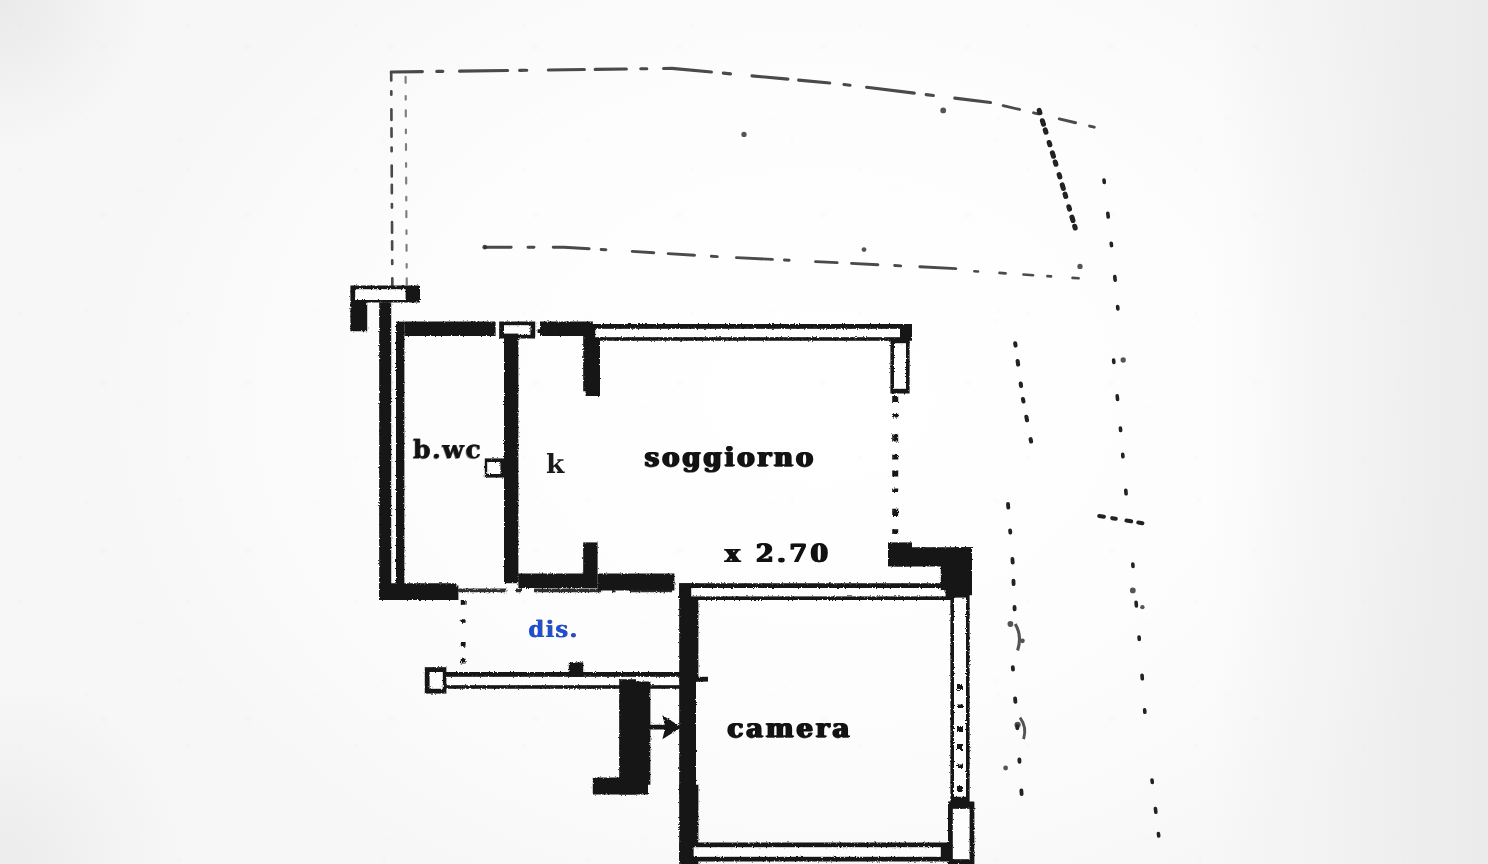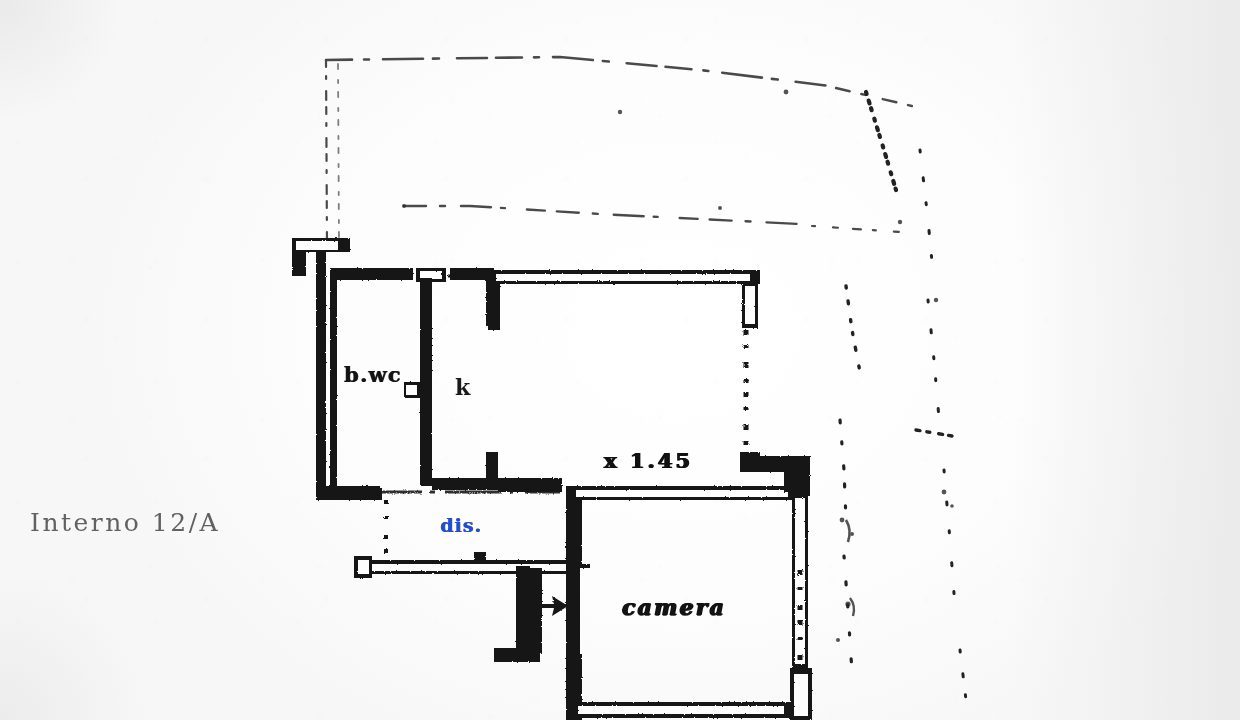--- a/index.html
+++ b/index.html
@@ -270,26 +270,26 @@
         <circle cx="620" cy="112" r="2.2"></circle>
       <path d="M846 520 q6 10 2 22" stroke="#2a2a2a" stroke-width="2.6" fill="none"></path>
       <path d="M850 598 q6 8 3 18" stroke="#2a2a2a" stroke-width="2.4" fill="none"></path>
     </g>
   </svg>
 
   <div class="edge-shade"></div>
   <div class="corner-shade-tl"></div>
   <div class="corner-shade-bl"></div>
 
-  <div class="lbl lbl-interno" style="left:30px; top:508px;">Interno 12/A</div>
 
   <div class="lbl lbl-room" style="left:344px; top:362px;">b.wc</div>
 
   <div class="lbl lbl-k" style="left:455px; top:374px;">k</div>
 
-
-  <div class="lbl lbl-dim" style="left:604px; top:448px;">x 1.45</div>
+  <div class="lbl lbl-room heavy" style="left:537px; top:368px;">soggiorno</div>
+
+  <div class="lbl lbl-dim" style="left:604px; top:448px;">x 2.70</div>
 
   <div class="lbl lbl-small" style="left:440px; top:514px;">dis.</div>
 
-  <div class="lbl lbl-room heavy" style="left:622px; top:594px;font-style:italic;">camera</div>
+  <div class="lbl lbl-room heavy" style="left:606px; top:594px;">camera</div>
 
 </div>
 
 </body></html>

